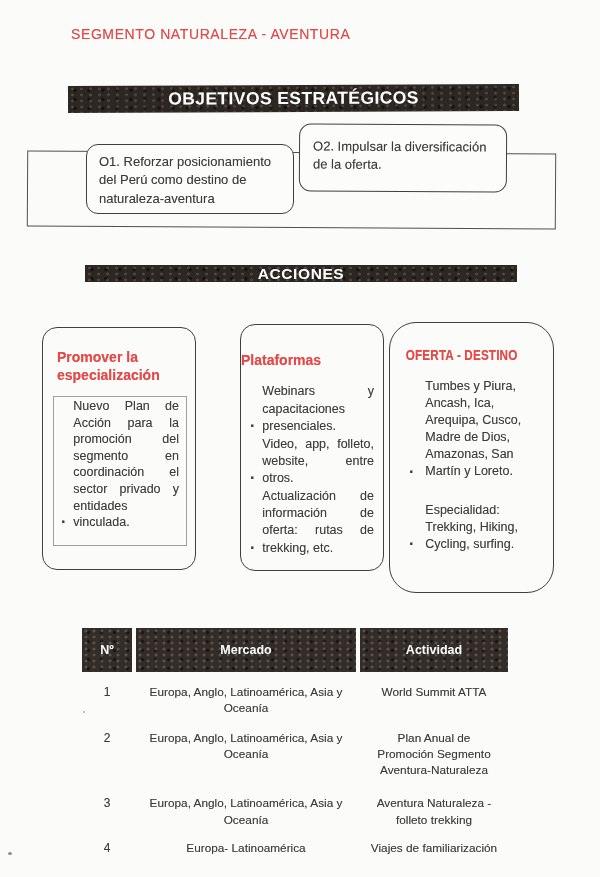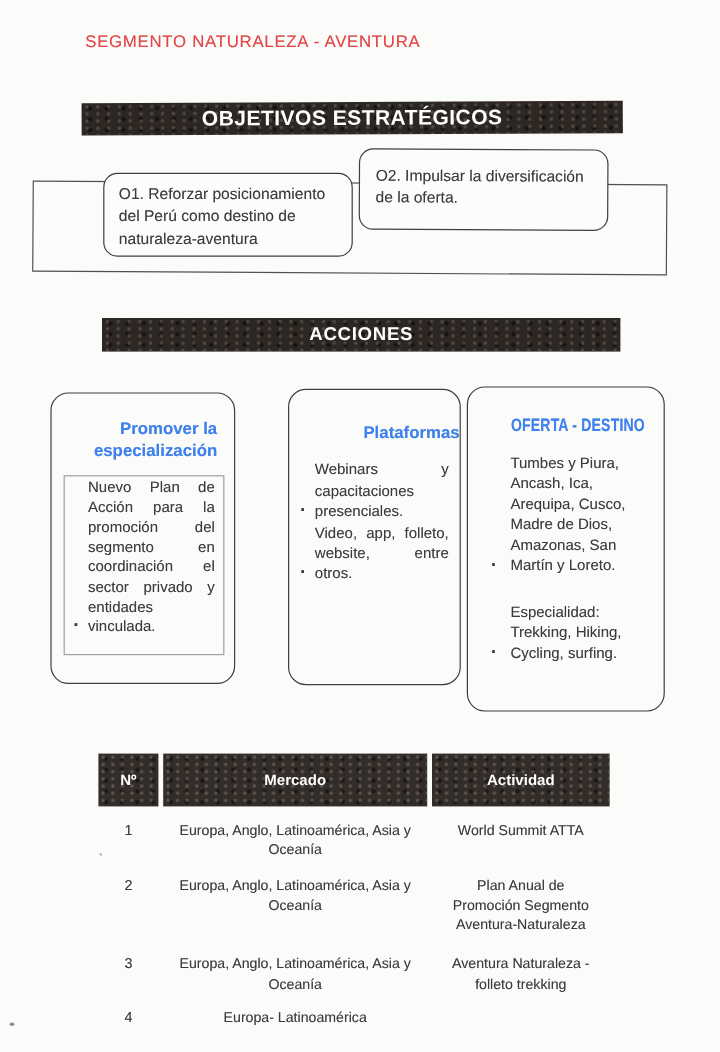--- a/index.html
+++ b/index.html
@@ -17,34 +17,34 @@
   .banner{
     position:absolute;display:flex;align-items:center;justify-content:center;
     color:#fff;font-weight:700;text-shadow:none;
     background-color:#2d2724;
     background-image:
       radial-gradient(circle, rgba(150,135,120,.35) 0 1px, transparent 1.8px),
       radial-gradient(circle, rgba(0,0,0,.55) 0 1px, transparent 2.4px);
     background-size:9px 6px,14px 9px;
   }
   .obj-banner{left:68px;top:85px;width:451px;height:27px;font-size:17.5px;letter-spacing:.4px;transform:rotate(-.25deg);}
-  .acc-banner{left:85px;top:265px;width:432px;height:28px;font-size:15.5px;letter-spacing:.6px;}
+  .acc-banner{left:85px;top:265px;width:432px;height:17px;font-size:15.5px;letter-spacing:.6px;}
   .obj-bracket{position:absolute;left:27px;top:152px;width:527px;height:74px;border:1.3px solid #505050;transform:rotate(.35deg);}
   .obj-box{
     position:absolute;background:#fcfcfb;border:1.6px solid #3f3f3f;border-radius:12px;
     font-size:13px;line-height:1.42;color:#3c3c3c;
   }
   .obj-box p{margin:0;}
   .obj1{left:86px;top:120px;width:182px;height:52px;padding:8px 12px;margin-top:24px;}
   .obj2{left:299px;top:124px;width:182px;height:46px;padding:13px 11px 7px 13px;transform:rotate(.3deg);}
   .card{position:absolute;background:#fbfbf9;border:1.5px solid #3f3f3f;border-radius:15px;}
   .card1{left:42px;top:327px;width:152px;height:241px;}
   .card2{left:240px;top:324px;width:142px;height:245px;}
-  .card3{left:389px;top:322px;width:163px;height:269px;}
-  .card-title{margin:0;text-align:right;font-size:14px;line-height:1.32;font-weight:700;color:#3b82f6;}
+  .card3{left:389px;top:322px;width:163px;height:269px;border-radius:27px;}
+  .card-title{margin:0;text-align:left;font-size:14px;line-height:1.32;font-weight:700;color:#ef4444;}
   .card1 .card-title{margin-top:20px;padding:0 14px;}
   .card2 .card-title{margin-top:26px;}
   .card3 .card-title{margin-top:22px;}
   .cond{display:inline-block;transform:scaleX(.78);transform-origin:center;font-weight:800;font-size:15px;letter-spacing:.2px;white-space:nowrap;}
   .inner-box{margin:11px 8px 0 10px;border:1px solid #9f9f9f;padding:1px 7px 14px 5px;}
   .bullet{display:flex;align-items:flex-end;}
   .dot{flex:0 0 auto;}
   .dot::before{content:"·";font-weight:700;font-size:16px;line-height:1.05;}
   .btext{margin:0;font-size:12.5px;line-height:1.33;color:#3c3c3c;}
   .just{text-align:justify;}
@@ -120,20 +120,24 @@
     <h3 class="card-title">Plataformas</h3>
     <div class="bullets">
       <div class="bullet">
         <span class="dot"></span>
         <p class="btext just">Webinars y capacitaciones presenciales.</p>
       </div>
       <div class="bullet">
         <span class="dot"></span>
         <p class="btext just">Video, app, folleto, website, entre otros.</p>
       </div>
+      <div class="bullet">
+        <span class="dot"></span>
+        <p class="btext just">Actualización de información de oferta: rutas de trekking, etc.</p>
+      </div>
     </div>
   </div>
 
   <div class="card card3">
     <h3 class="card-title"><span class="cond">OFERTA - DESTINO</span></h3>
     <div class="bullets">
       <div class="bullet">
         <span class="dot"></span>
         <p class="btext">Tumbes y Piura, Ancash, Ica, Arequipa, Cusco, Madre de Dios, Amazonas, San Martín y Loreto.</p>
       </div>
@@ -166,19 +170,20 @@
     <div class="t-row r3">
       <div class="num">3</div>
       <div class="mercado">Europa, Anglo, Latinoamérica, Asia y Oceanía</div>
       <div class="actividad">
           <div class="w120">Aventura Naturaleza - folleto trekking</div>
         </div>
     </div>
     <div class="t-row r4">
       <div class="num">4</div>
       <div class="mercado">Europa- Latinoamérica</div>
+      <div class="actividad">Viajes de familiarización</div>
     </div>
   </div>
 
   <div class="artifact dot-a"></div>
   <div class="artifact dot-b"></div>
 
 </div>
 
 </body></html>

